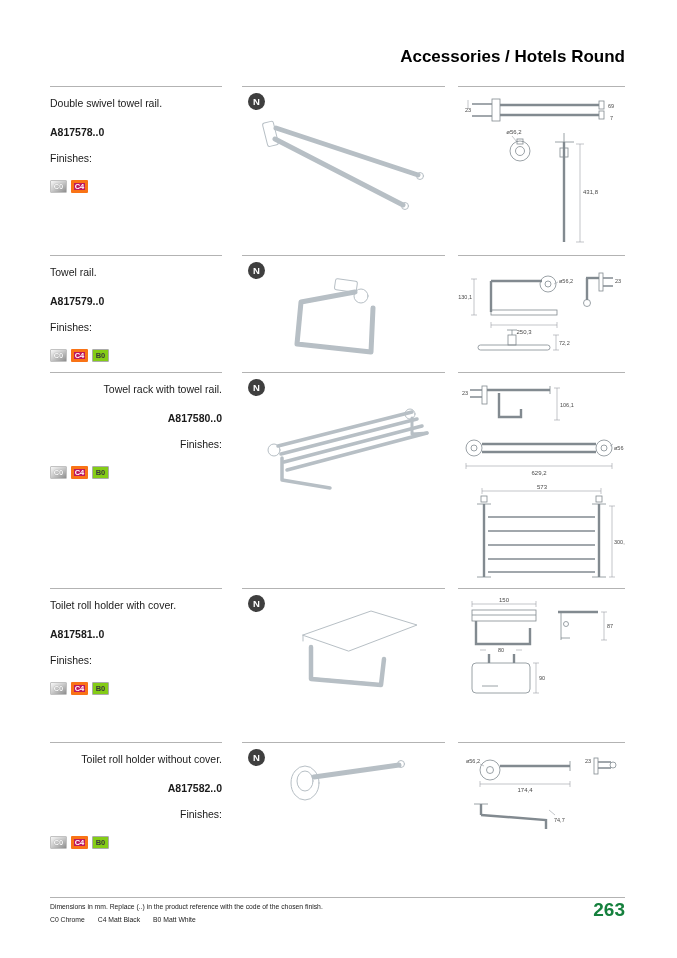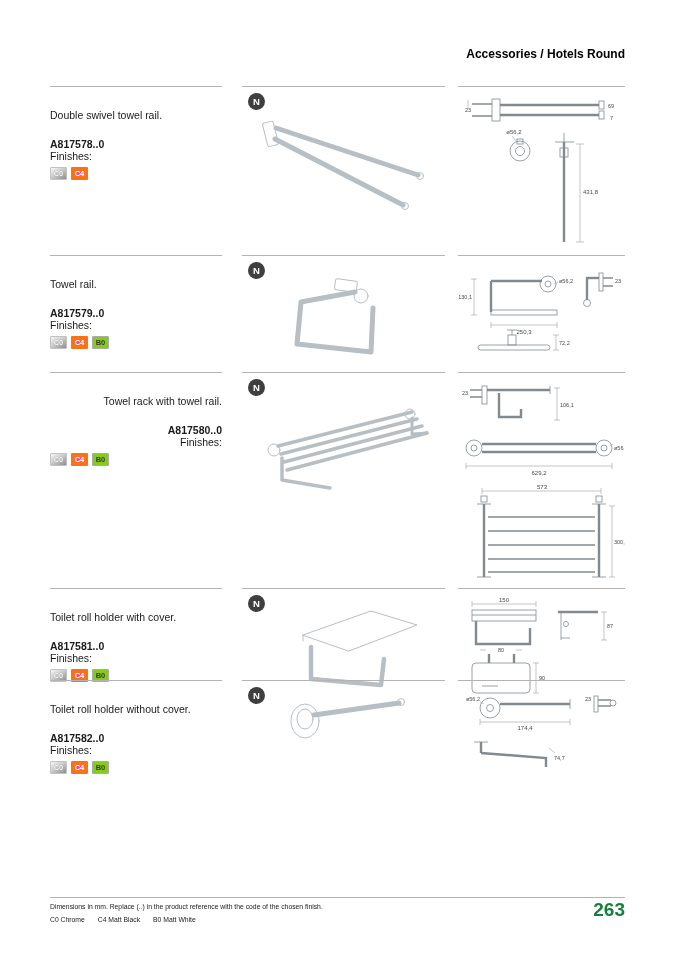--- a/index.html
+++ b/index.html
@@ -1,32 +1,32 @@
 <!DOCTYPE html>
 <html><head>
 <meta charset="utf-8">
 <style>
   html,body{margin:0;padding:0;background:#e9e9e9;}
   .page{position:relative;width:677px;height:958px;background:#ffffff;margin:0 auto;
         font-family:"Liberation Sans",sans-serif;color:#1a1a1a;overflow:hidden;}
-  .title{position:absolute;top:47px;right:52px;font-size:12px;font-weight:bold;color:#000;}
+  .title{position:absolute;top:47px;right:52px;font-size:17px;font-weight:bold;color:#000;}
   .row{position:absolute;left:0;width:677px;}
   .col{position:absolute;top:0;height:100%;border-top:1px solid #b3b3b3;box-sizing:border-box;}
   .c-info{left:50px;width:172px;}
   .c-photo{left:242px;width:203px;}
   .c-dims{left:458px;width:167px;}
-  .pname{margin-top:22px;font-size:10.5px;line-height:1.2;}
+  .pname{margin-top:10px;font-size:10.5px;line-height:1.2;}
   .pcode{margin-top:16px;font-size:10.5px;font-weight:bold;}
-  .flabel{font-size:10.5px;}
-  .chips{margin-top:5px;display:flex;gap:4px;}
+  .flabel{margin-top:14px;font-size:10.5px;}
+  .chips{margin-top:16px;display:flex;gap:4px;}
   .chip{width:17px;height:13px;display:flex;align-items:center;justify-content:center;
         font-size:7.5px;font-weight:bold;border-radius:1px;box-sizing:border-box;}
   .chip-c0{background:linear-gradient(145deg,#f7f7f7 0%,#cdcdcd 45%,#8d8d8d 100%);
            color:#fff;border:1px solid #c2c2c2;text-shadow:0 0 1px #6f6f6f;}
-  .chip-c4{background:#ec4899;color:#fff;border:5px solid #f97316;}
+  .chip-c4{background:#be185d;color:#fff;border:3px solid #f97316;}
   .chip-b0{background:#84cc16;color:#3a3a3a;border:1px solid #ababab;}
   .nbadge{position:absolute;left:6px;top:6px;width:17px;height:17px;border-radius:50%;
           background:#3f3f3f;color:#fff;font-size:9.5px;font-weight:bold;
           display:flex;align-items:center;justify-content:center;}
   .photo{position:absolute;}
   .photo path,.photo line,.photo circle,.photo rect,.photo ellipse,.photo polygon{
         fill:none;stroke:#b7bfc5;stroke-linecap:round;stroke-linejoin:round;}
   .dims{position:absolute;left:0;top:5px;}
   .dims line,.dims path,.dims rect,.dims circle{fill:none;stroke:#828a90;stroke-width:.8;}
   .dims .thick{stroke-width:2.4;}
@@ -273,21 +273,21 @@
         <rect x="14" y="69" width="58" height="30" rx="4"></rect>
         <line x1="24" y1="92" x2="40" y2="92"></line>
         <line class="dim" x1="78" y1="69" x2="78" y2="99"></line>
         <line class="dim" x1="75" y1="69" x2="81" y2="69"></line>
         <line class="dim" x1="75" y1="99" x2="81" y2="99"></line>
         <text class="sm" x="81" y="86" text-anchor="start">90</text>
       </svg>
     </div>
   </section>
 
-  <section class="row" style="top:680px;height:160px;">
+  <section class="row" style="top:742px;height:160px;text-align:right;">
     <div class="col c-info">
       <div class="pname">Toilet roll holder without cover.</div>
       <div class="pcode">A817582..0</div>
       <div class="flabel">Finishes:</div>
       <div class="chips">
         <span class="chip chip-c0">C0</span>
         <span class="chip chip-c4">C4</span>
         <span class="chip chip-b0">B0</span>
       </div>
     </div>

